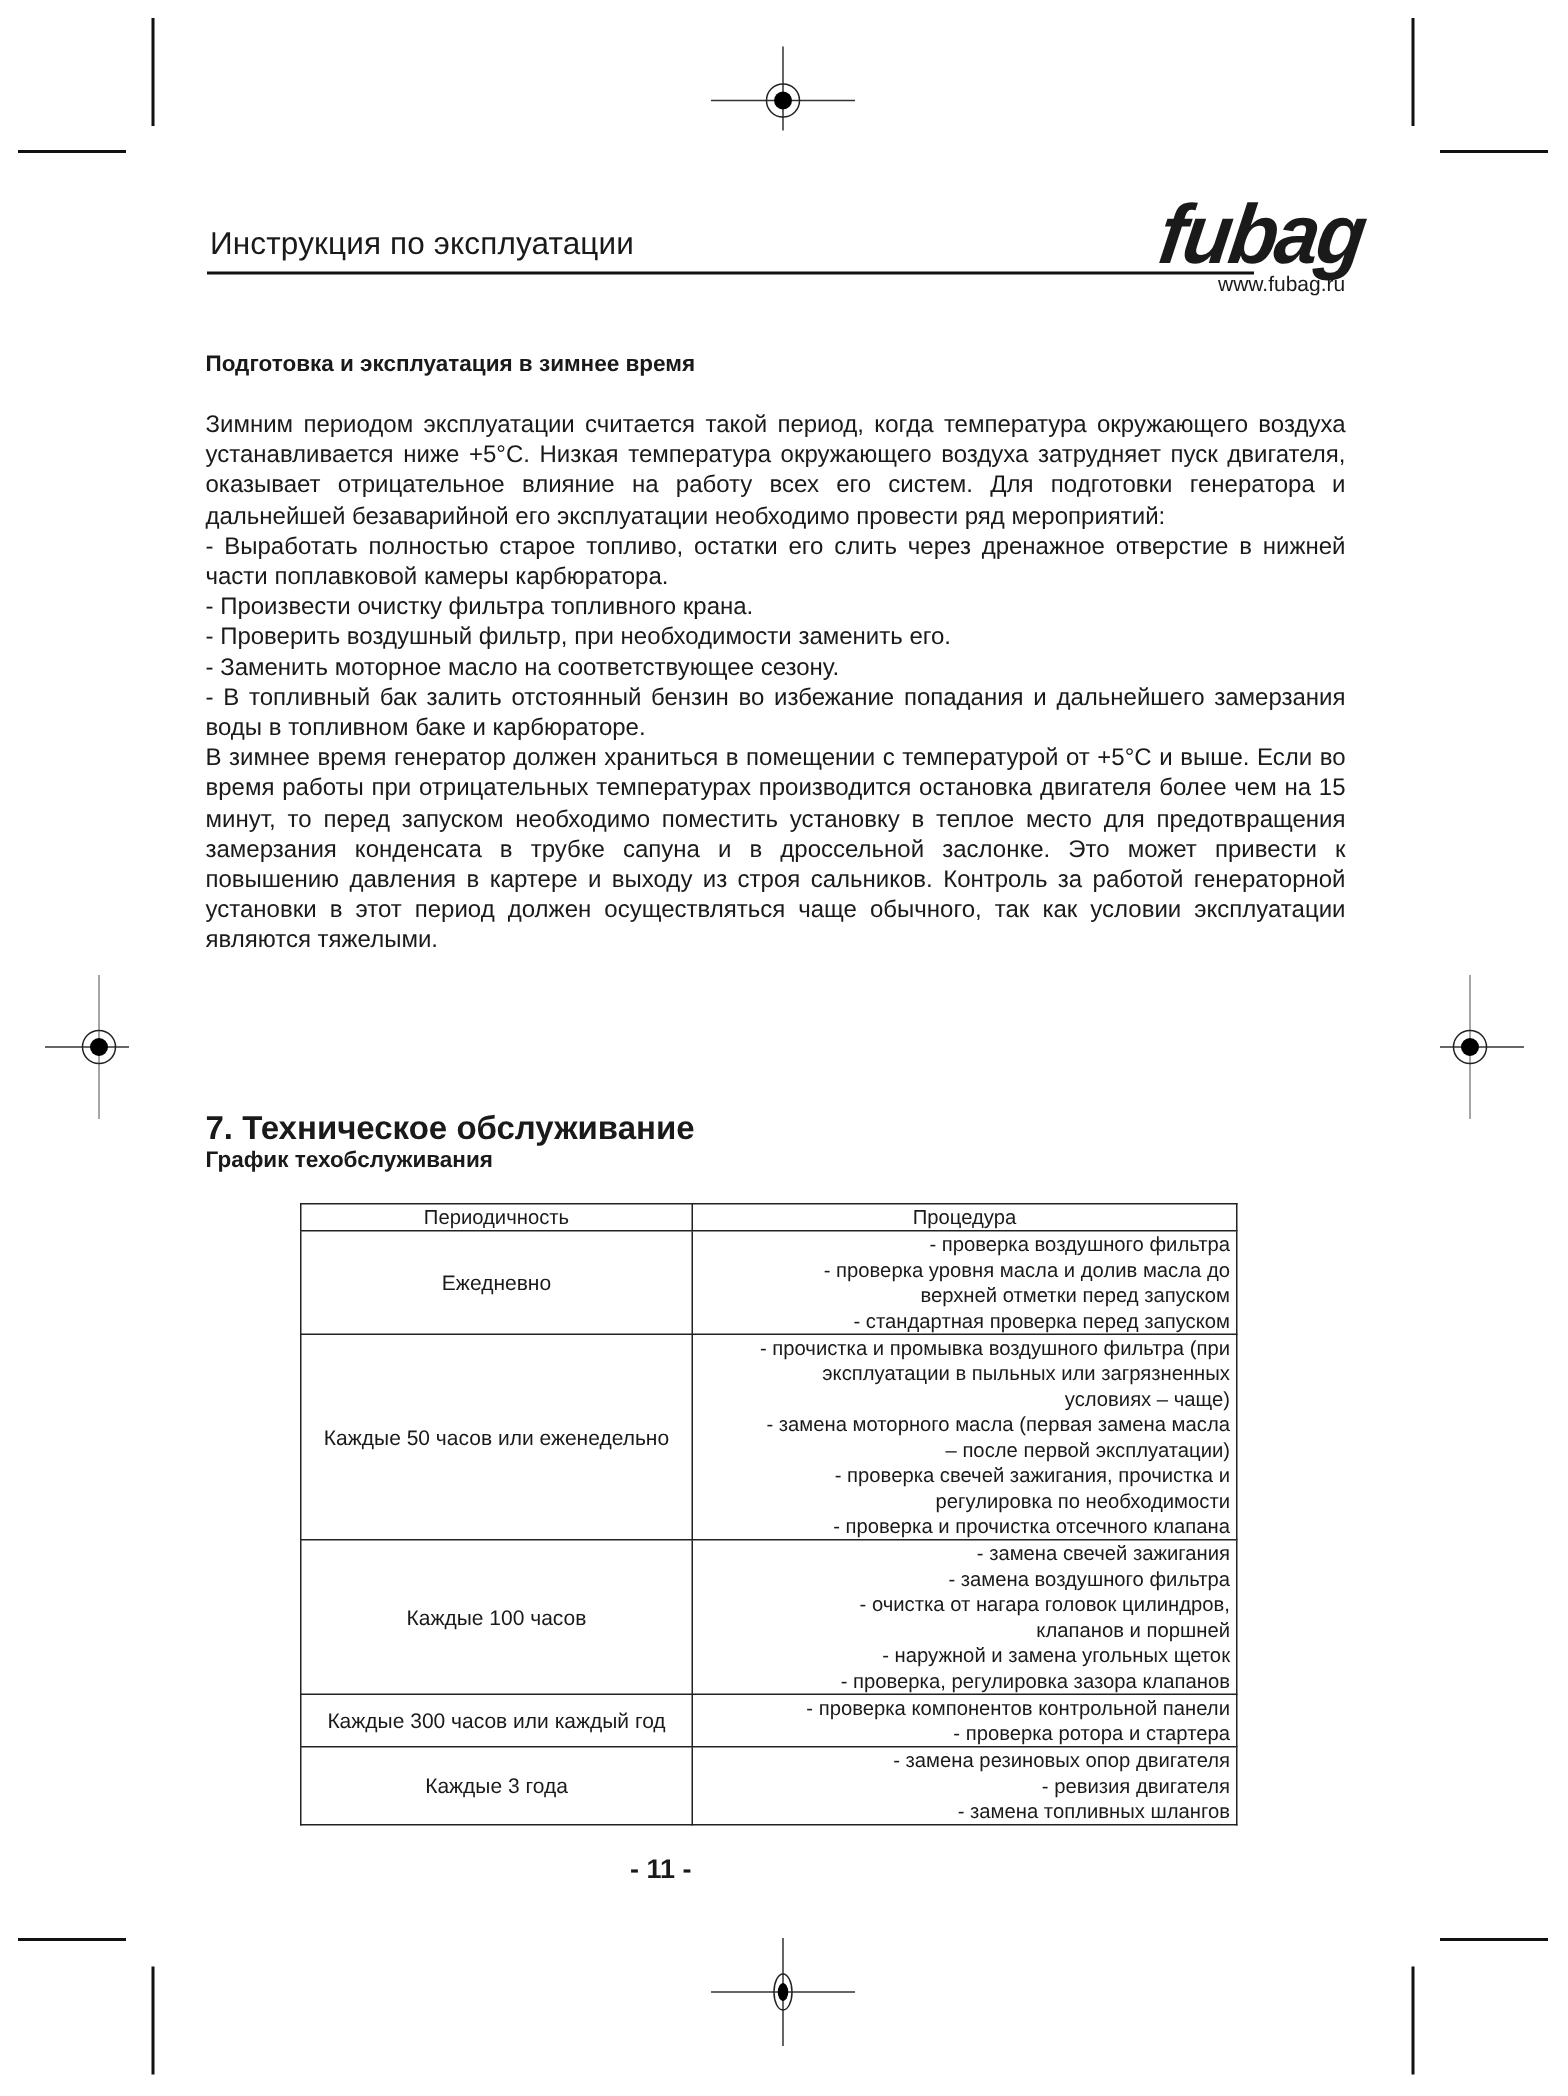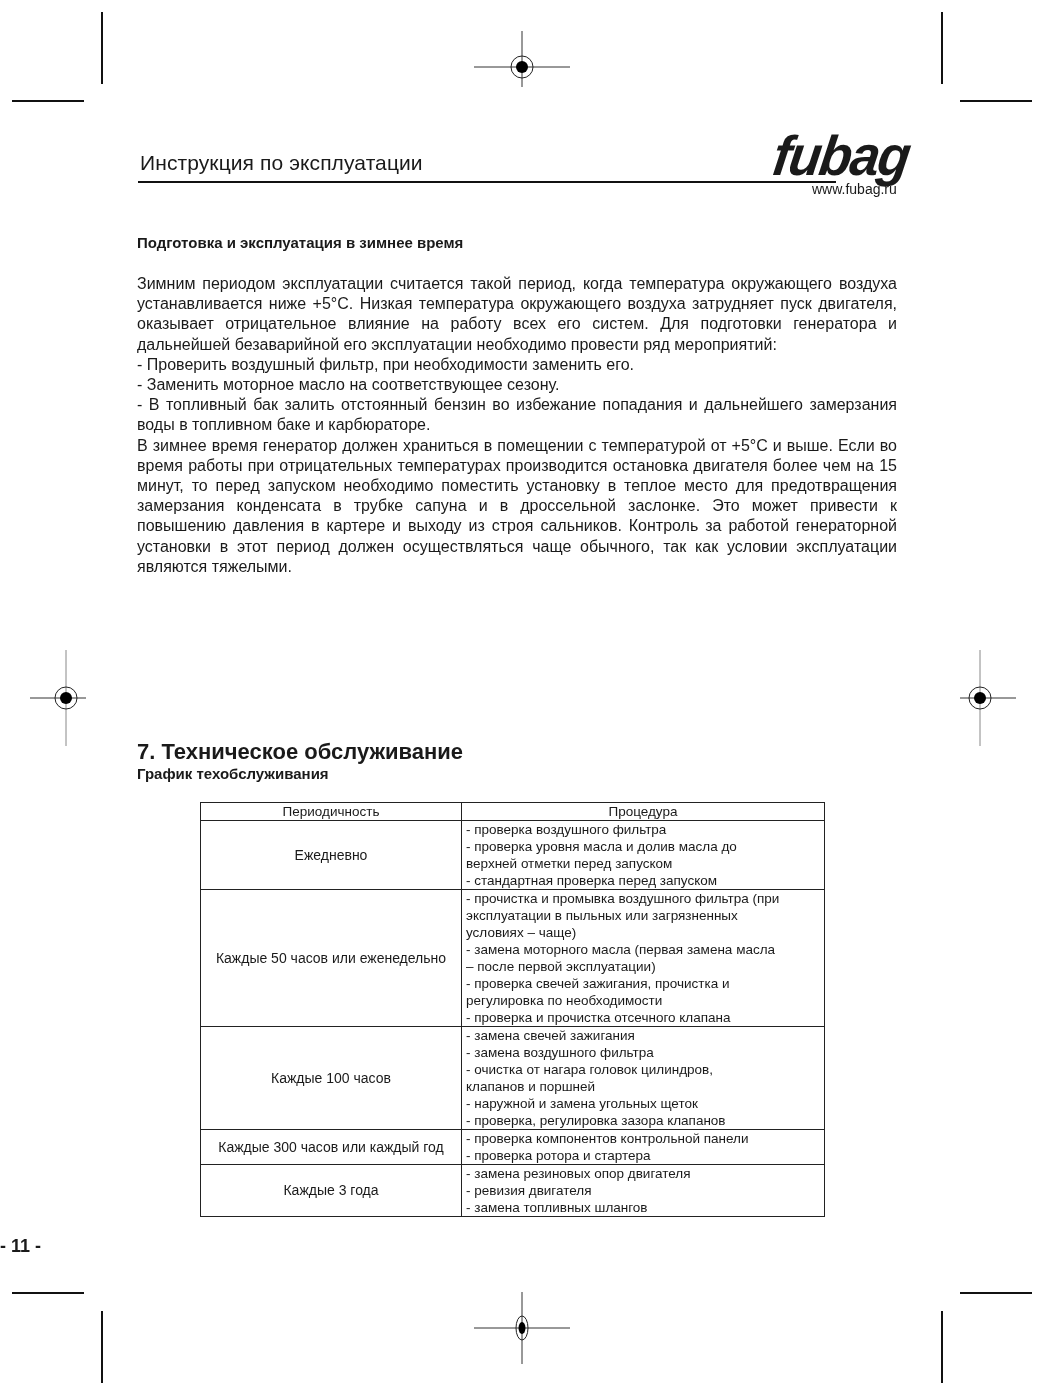--- a/index.html
+++ b/index.html
@@ -14,25 +14,25 @@
   .logo { left:770px; top:128px; font-size:56px; font-weight:bold; font-style:italic;
           letter-spacing:-2px; transform:skewX(-8deg) scaleX(0.95); line-height:1; font-family:"Liberation Sans", sans-serif; }
   .url { left:812px; top:181px; font-size:14px; }
   .section-title { left:137px; top:234px; font-size:15px; font-weight:bold; }
   .body-text { left:137px; top:274px; width:760px; font-size:16px; line-height:20.2px; text-align:justify; }
   .body-text p { margin:0; }
   .h7 { left:137px; top:739px; font-size:22px; font-weight:bold; }
   .h7sub { left:137px; top:765px; font-size:15px; font-weight:bold; }
   table.sched { position:absolute; left:200px; top:802px; width:625px; border-collapse:collapse;
                 font-size:13.5px; line-height:17px; }
-  table.sched td, table.sched th { border:1px solid #222; padding:0 4px; vertical-align:middle; }
+  table.sched td, table.sched th { border:1px solid #222; padding:0 4px; vertical-align:middle;text-align:right; }
   table.sched th { font-weight:normal; text-align:center; height:17px; }
   table.sched td.period { text-align:center; width:252px; font-size:14px; }
   table.sched td.proc div { white-space:nowrap; }
-  .pagenum { left:0; width:881px; top:1236px; font-size:18px; font-weight:bold; }
+  .pagenum { left:0; width:881px; top:1236px; text-align:center; font-size:18px; font-weight:bold; }
 </style>
 </head>
 <body>
 
 <div class="crop-v" style="left:101px; top:12px; height:72px;"></div>
 <div class="crop-h" style="left:12px; top:100px; width:72px;"></div>
 <div class="crop-v" style="left:941px; top:12px; height:72px;"></div>
 <div class="crop-h" style="left:960px; top:100px; width:72px;"></div>
 <div class="crop-h" style="left:12px; top:1292px; width:72px;"></div>
 <div class="crop-v" style="left:101px; top:1311px; height:72px;"></div>
@@ -65,20 +65,22 @@
 </svg>
 
 <div class="abs header-title">Инструкция по эксплуатации</div>
 <div class="abs header-rule"></div>
 <div class="abs logo">fubag</div>
 <div class="abs url">www.fubag.ru</div>
 
 <div class="abs section-title">Подготовка и эксплуатация в зимнее время</div>
 <div class="abs body-text">
   <p>Зимним периодом эксплуатации считается такой период, когда температура окружающего воздуха устанавливается ниже +5°С. Низкая температура окружающего воздуха затрудняет пуск двигателя, оказывает отрицательное влияние на работу всех его систем. Для подготовки генератора и дальнейшей безаварийной его эксплуатации необходимо провести ряд мероприятий:</p>
+  <p>- Выработать полностью старое топливо, остатки его слить через дренажное отверстие в нижней части поплавковой камеры карбюратора.</p>
+  <p>- Произвести очистку фильтра топливного крана.</p>
   <p>- Проверить воздушный фильтр, при необходимости заменить его.</p>
   <p>- Заменить моторное масло на соответствующее сезону.</p>
   <p>- В топливный бак залить отстоянный бензин во избежание попадания и дальнейшего замерзания воды в топливном баке и карбюраторе.</p>
   <p>В зимнее время генератор должен храниться в помещении с температурой от +5°С и выше. Если во время работы при отрицательных температурах производится остановка двигателя более чем на 15 минут, то перед запуском необходимо поместить установку в теплое место для предотвращения замерзания конденсата в трубке сапуна и в дроссельной заслонке. Это может привести к повышению давления в картере и выходу из строя сальников. Контроль за работой генераторной установки в этот период должен осуществляться чаще обычного, так как условии эксплуатации являются тяжелыми.</p>
 </div>
 
 <div class="abs h7">7. Техническое обслуживание</div>
 <div class="abs h7sub">График техобслуживания</div>
 
 <table class="sched">

